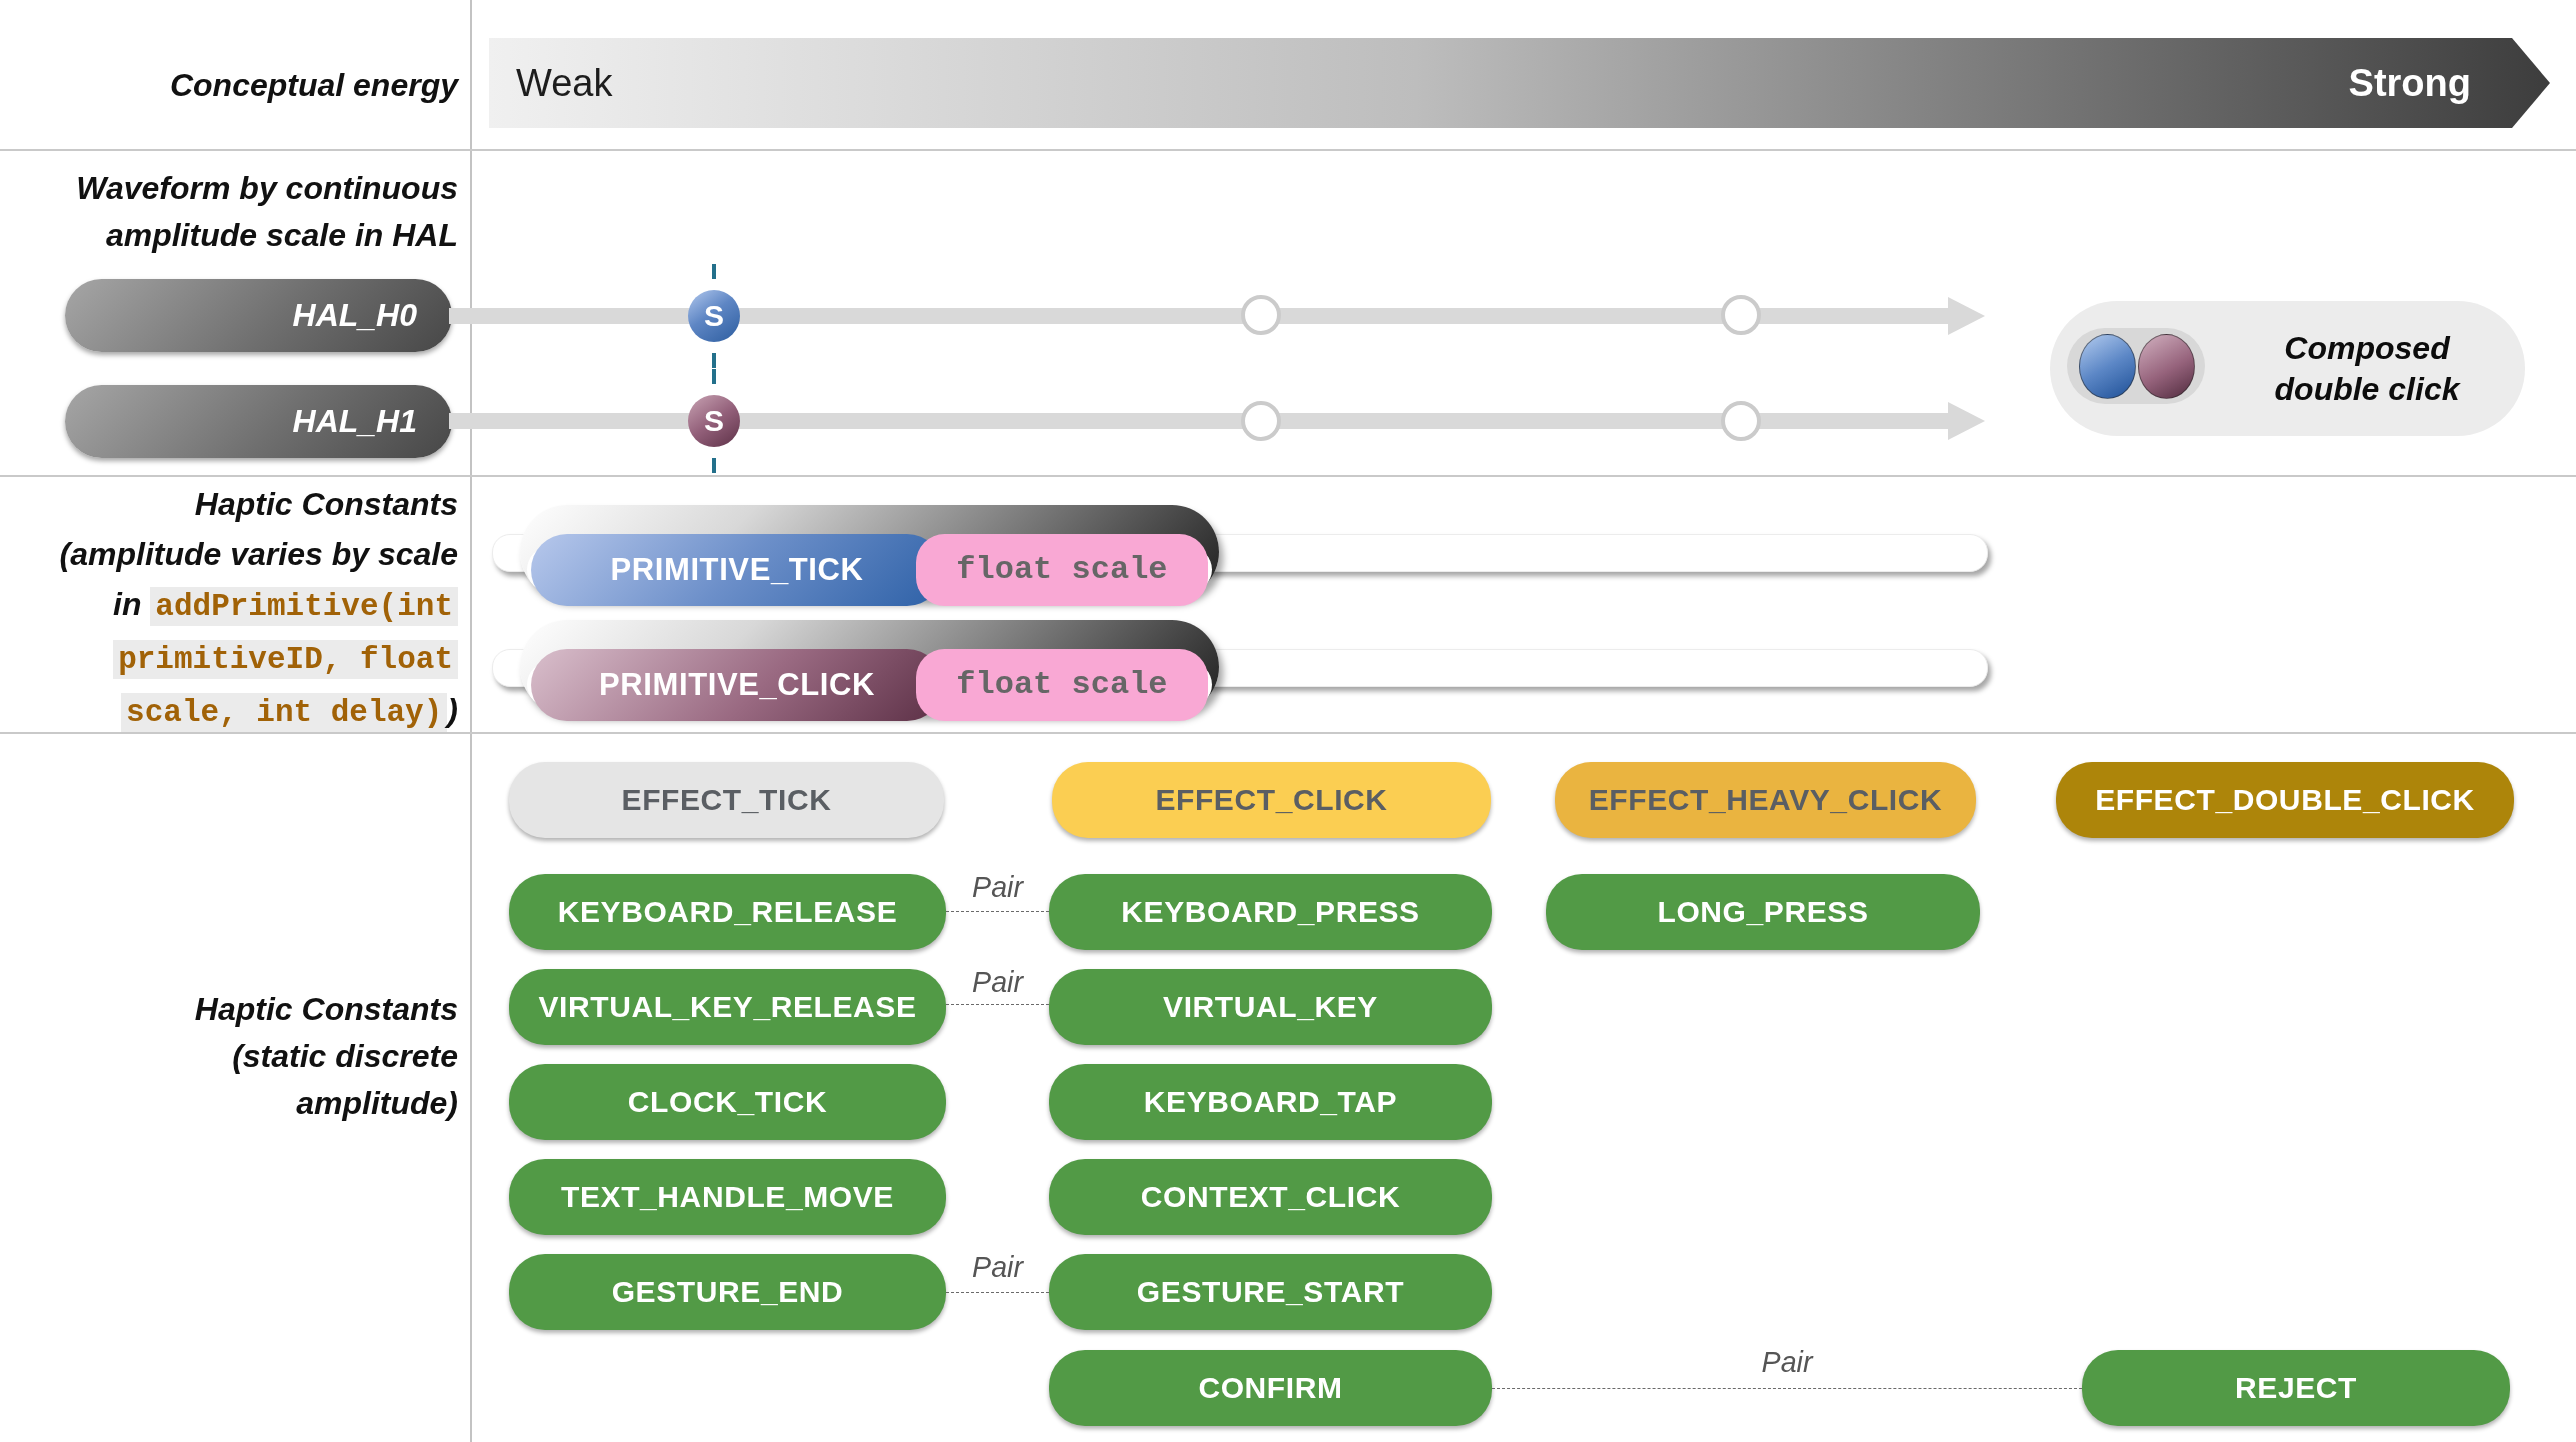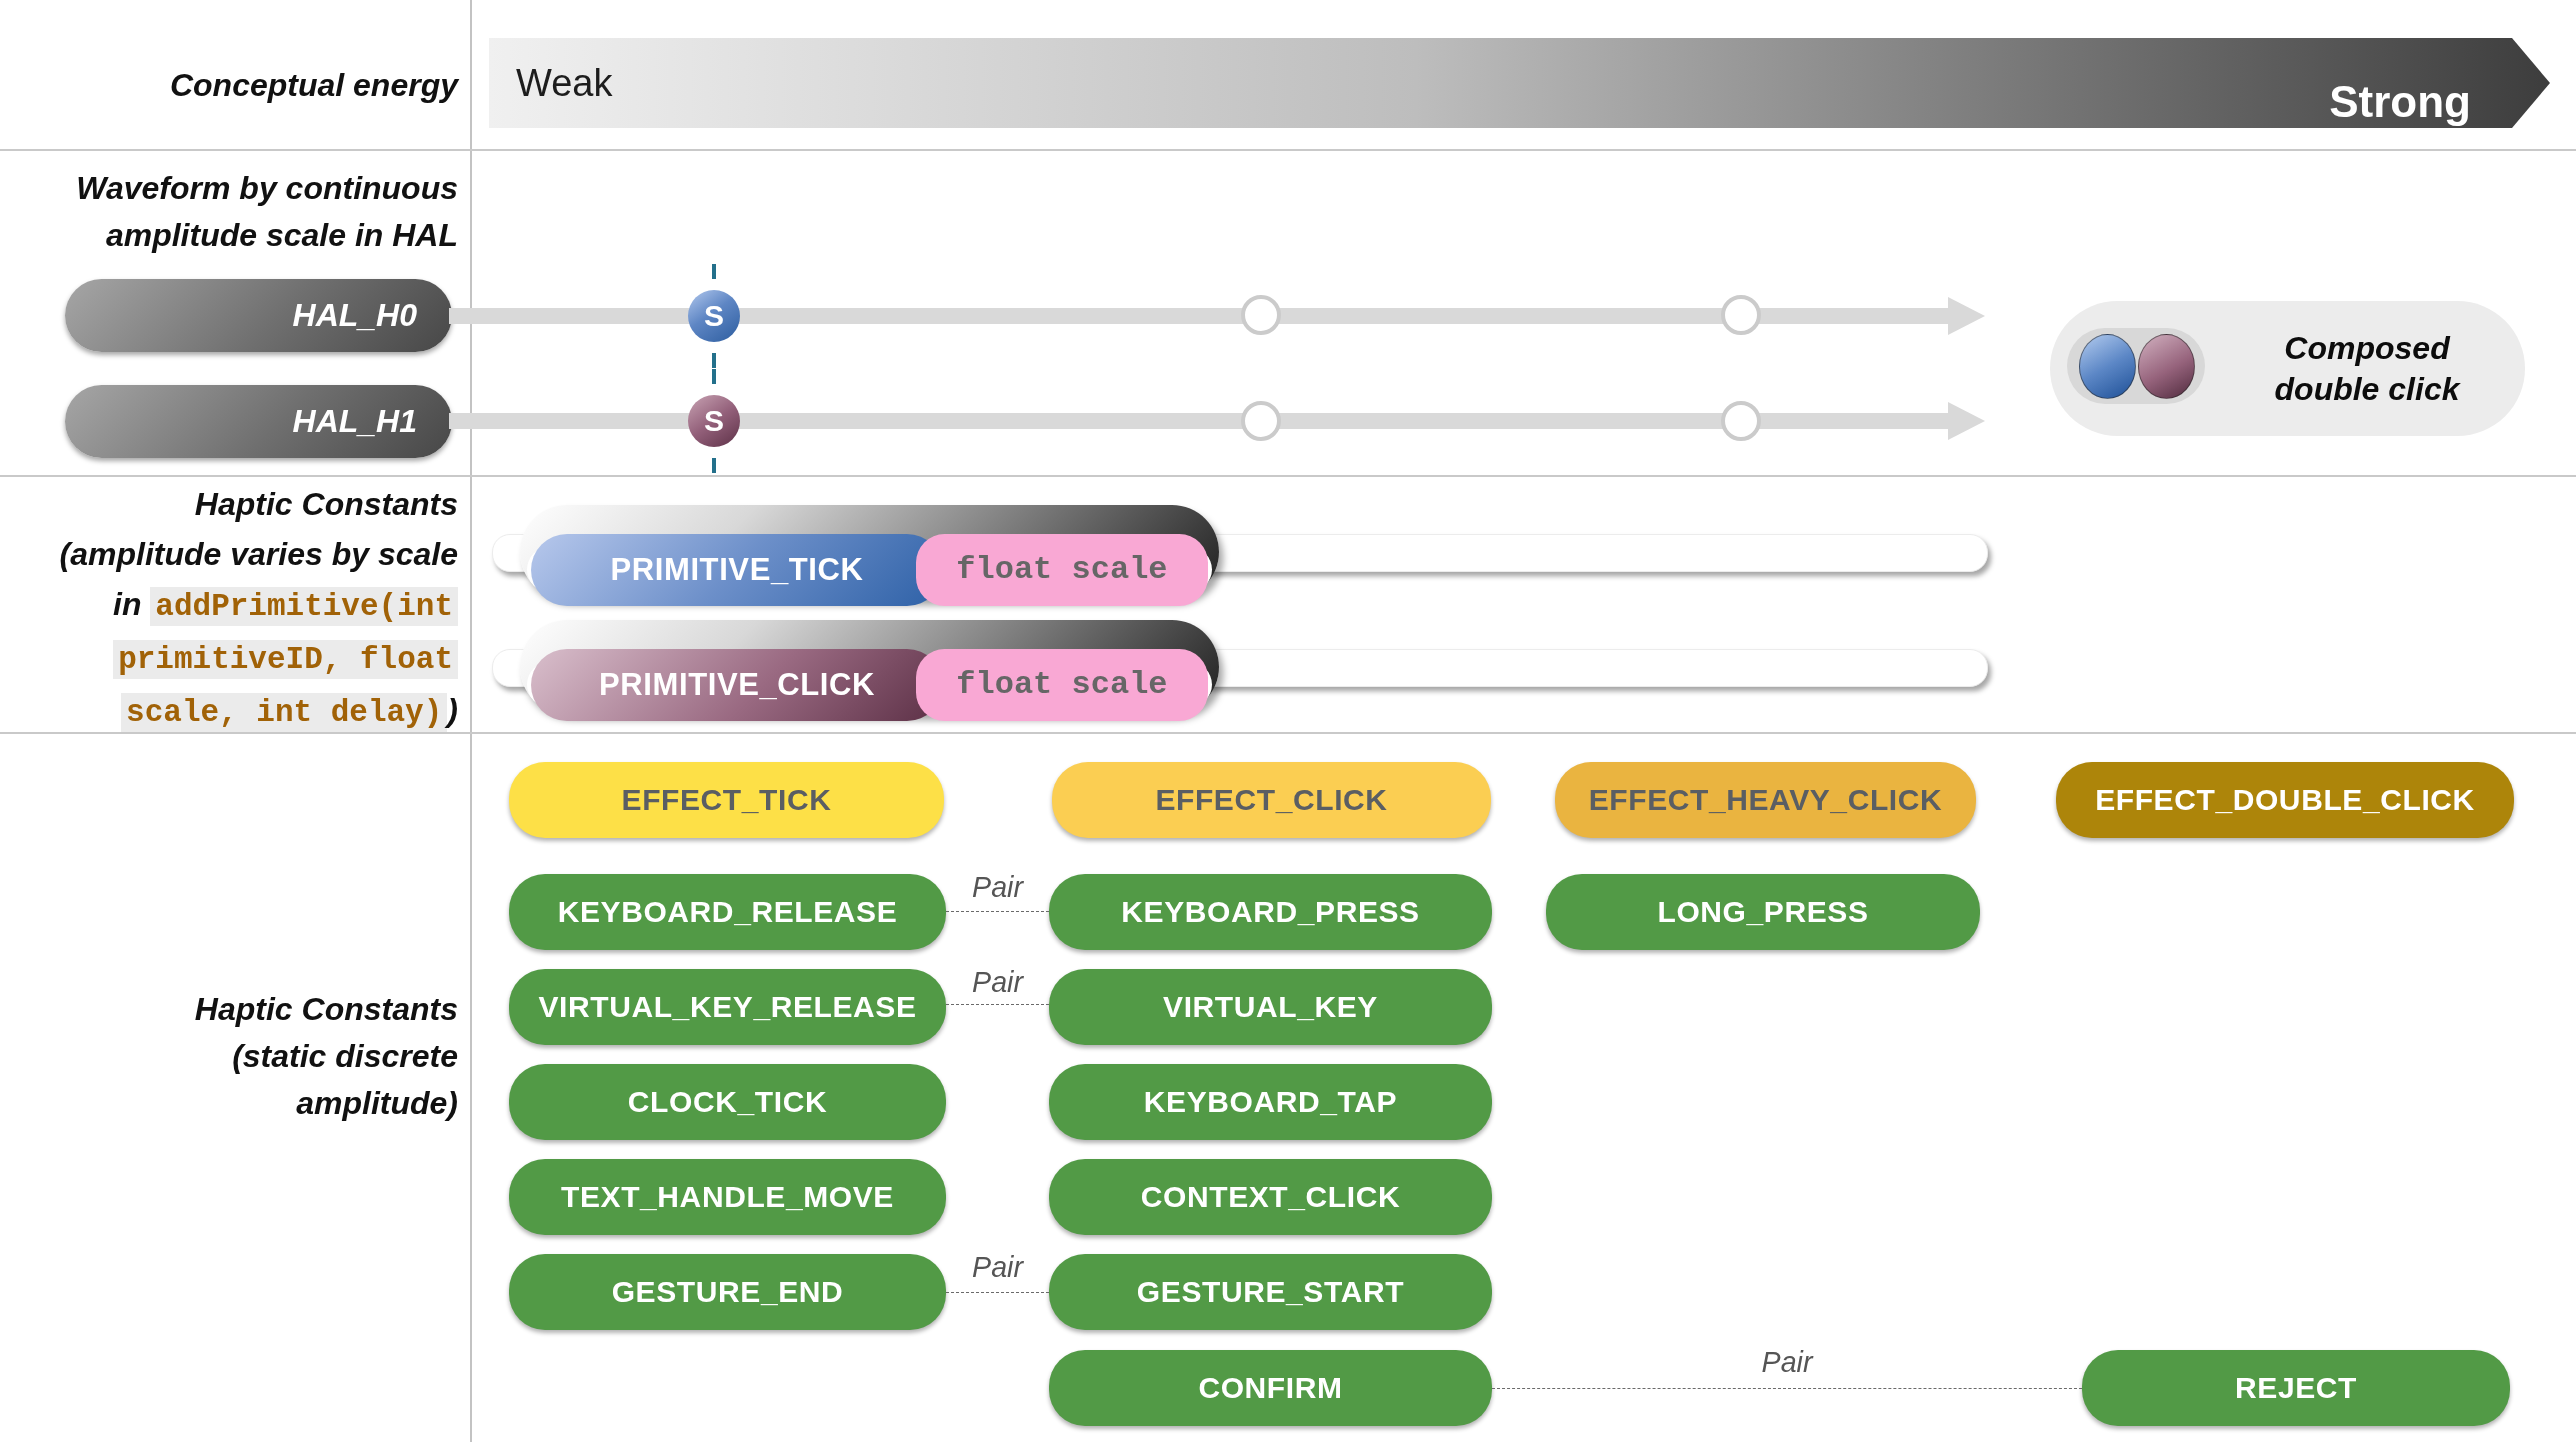--- a/index.html
+++ b/index.html
@@ -12,21 +12,21 @@
   .rowlabel{position:absolute;left:0;width:458px;text-align:right;color:#111;
             font-weight:bold;font-style:italic;font-size:32px;line-height:47px;}
 
   
   .energy-bar{position:absolute;left:489px;top:38px;width:2061px;height:90px;
               background:linear-gradient(90deg,#f0f0f0 0%,#bdbdbd 45%,#3d3d3d 100%);
               clip-path:polygon(0 0,calc(100% - 38px) 0,100% 50%,calc(100% - 38px) 100%,0 100%);}
   .energy-bar .weak{position:absolute;left:27px;top:50%;transform:translateY(-50%);
                     font-size:38px;color:#1d1d1d;font-weight:normal;}
   .energy-bar .strong{position:absolute;right:79px;top:50%;transform:translateY(-50%);
-                      font-size:44px;color:#fff;font-weight:bold;margin-top:19px;}
+                      font-size:38px;color:#fff;font-weight:bold;}
 
   
   .hal-pill{position:absolute;left:65px;width:387px;height:73px;border-radius:37px;
             background:linear-gradient(135deg,#a6a6a6 0%,#6f6f6f 55%,#474747 100%);
             box-shadow:0 3.1px 5px rgba(0,0,0,.35);display:flex;align-items:center;justify-content:flex-end;}
   .hal-pill span{color:#fff;font-weight:bold;font-style:italic;font-size:32px;padding-right:35px;}
   .track{position:absolute;left:449px;width:1500px;height:16px;background:#d9d9d9;}
   .track-arrow{position:absolute;left:1948px;width:0;height:0;
                border-top:19px solid transparent;border-bottom:19px solid transparent;
                border-left:37px solid #d9d9d9;}
@@ -66,21 +66,21 @@
   .ppill span{color:#fff;font-weight:bold;font-size:31px;letter-spacing:0.6px;}
   .pparam{width:292px;height:72px;margin-left:-27px;background:#f9a8d4;border-radius:28.6px;z-index:2;
           display:flex;align-items:center;justify-content:center;}
   .pparam span{font-family:"Liberation Mono","DejaVu Sans Mono",monospace;font-weight:bold;
                color:#666;font-size:32px;}
 
   
   .btn{position:absolute;height:76px;border-radius:36px;display:flex;align-items:center;
        justify-content:center;font-weight:bold;font-size:30px;letter-spacing:0.6px;
        box-shadow:0 3.1px 4.3px rgba(0,0,0,.3);}
-  .btn.yl{background:#fde047;color:#5a5e63;}
+  .btn.yl{background:#e5e5e5;color:#5a5e63;}
   .btn.yd{background:#fbce52;color:#5a5e63;}
   .btn.am{background:#eab440;color:#5a5e63;}
   .btn.gold{background:#ad850a;color:#fff;}
   .btn.green{background:#529a46;color:#fff;}
   .pair-line{position:absolute;border-top:1.9px dashed #6a6a6a;}
   .pair-label{position:absolute;text-align:center;color:#555;font-style:italic;font-size:28.6px;}
 </style>
 </head>
 <body>
 

